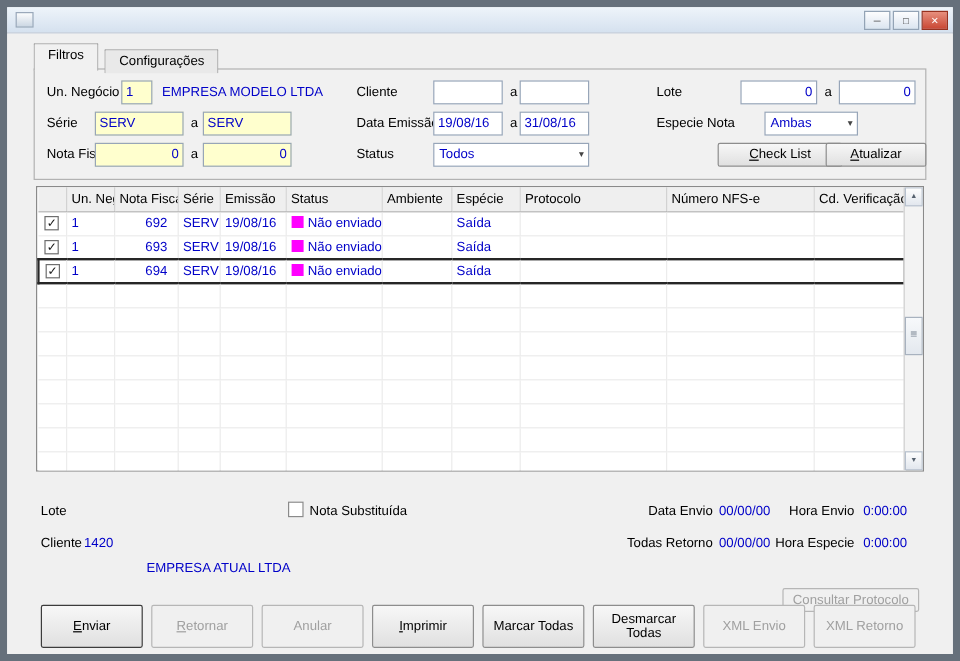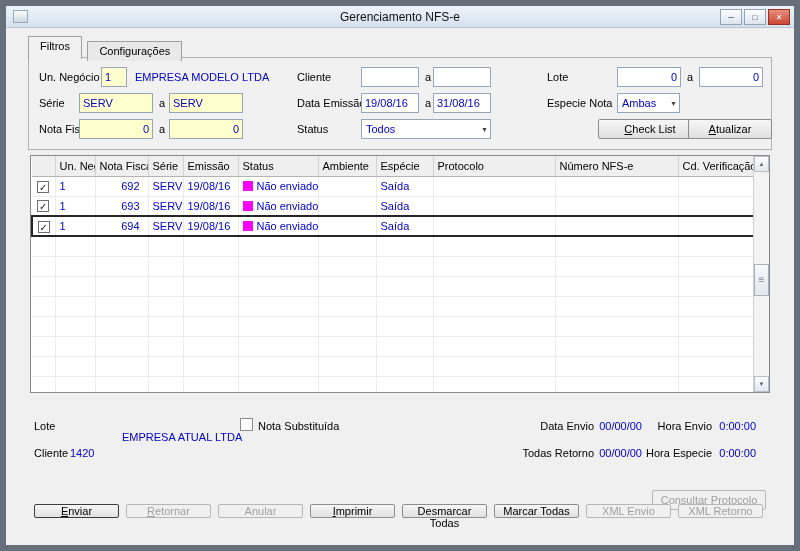--- a/index.html
+++ b/index.html
@@ -64,29 +64,28 @@
   .sarrow.up{ top:0; } .sarrow.down{ bottom:0; }
   .sthumb { position:absolute; left:0; top:108px; width:15px; height:32px; background:linear-gradient(#f7f9fb,#e3e8ee); border:1px solid #a8b2bf; text-align:center; line-height:30px; font-size:10px; color:#7d8794; }
 
   
   .dlabel { position:absolute; font-size:11px; color:#000; white-space:nowrap; }
   .dvalue { position:absolute; font-size:11px; color:var(--data-blue); white-space:nowrap; }
   .right { text-align:right; }
   .checkbox { position:absolute; width:13px; height:13px; border:1px solid #8a8a8a; background:#fff; }
 
   .actionbar { position:absolute; left:28px; top:476px; display:flex; gap:7px; }
-  .actionbar .btn { width:85px; height:14px; }
+  .actionbar .btn { width:85px; height:36px; }
 </style>
 </head>
 <body>
 
 <div class="window">
   <div class="titlebar">
     <span class="app-icon"></span>
-    <span class="title">Gerenciamento NFS-e</span>
     <span class="winbtns">
       <button class="wbtn"><span>─</span></button>
       <button class="wbtn"><span>□</span></button>
       <button class="wbtn close"><span>✕</span></button>
     </span>
   </div>
 
   <div class="client">
 
     <div class="tabs">
@@ -110,21 +109,21 @@
 
       <span class="lbl" style="left:10px;top:39px">Série</span>
       <input class="fld yellow" style="left: 50px; top: 35px; width: 74px;" value="SERV">
       <span class="lbl" style="left:130px;top:39px">a</span>
       <input class="fld yellow" style="left: 140px; top: 35px; width: 74px;" value="SERV">
       <span class="lbl" style="left:268px;top:39px">Data Emissão</span>
       <input class="fld" style="left: 332px; top: 35px; width: 58px;" value="19/08/16">
       <span class="lbl" style="left:396px;top:39px">a</span>
       <input class="fld" style="left: 404px; top: 35px; width: 58px;" value="31/08/16">
       <span class="lbl" style="left:518px;top:39px">Especie Nota</span>
-      <div class="combo" style="left:588px;top:35px;width:63px">
+      <div class="combo" style="left:608px;top:35px;width:78px">
         <span>Ambas</span>
         <span class="arrow">▼</span>
       </div>
 
       <span class="lbl" style="left:10px;top:65px">Nota Fiscal</span>
       <input class="fld yellow num" style="left: 50px; top: 61px; width: 74px;" value="0">
       <span class="lbl" style="left:130px;top:65px">a</span>
       <input class="fld yellow num" style="left: 140px; top: 61px; width: 74px;" value="0">
       <span class="lbl" style="left:268px;top:65px">Status</span>
       <div class="combo" style="left:332px;top:61px;width:130px">
@@ -308,33 +307,33 @@
     <span class="dlabel" style="left:28px;top:392px">Lote</span>
     <span class="checkbox" style="left:234px;top:390px"></span>
     <span class="dlabel" style="left:252px;top:392px">Nota Substituída</span>
     <span class="dlabel right" style="left:508px;top:392px;width:80px">Data Envio</span>
     <span class="dvalue right" style="left:592px;top:392px;width:44px">00/00/00</span>
     <span class="dlabel right" style="left:640px;top:392px;width:66px">Hora Envio</span>
     <span class="dvalue right" style="left:710px;top:392px;width:40px">0:00:00</span>
 
     <span class="dlabel" style="left:28px;top:419px">Cliente</span>
     <span class="dvalue" style="left:64px;top:419px">1420</span>
-    <span class="dvalue" style="left:116px;top:403px">EMPRESA ATUAL LTDA</span>
+    <span class="dvalue" style="left:116px;top:440px">EMPRESA ATUAL LTDA</span>
     <span class="dlabel right" style="left:508px;top:419px;width:80px">Todas Retorno</span>
     <span class="dvalue right" style="left:592px;top:419px;width:44px">00/00/00</span>
     <span class="dlabel right" style="left:640px;top:419px;width:66px">Hora Especie</span>
     <span class="dvalue right" style="left:710px;top:419px;width:40px">0:00:00</span>
 
     <button class="btn disabled posbtn" style="left:646px;top:462px;width:114px;height:20px" disabled=""><span>Consultar Protocolo</span></button>
 
     <div class="actionbar">
         <button class="btn action default"><span class="hk-label">Enviar</span></button>
         <button class="btn action disabled" disabled=""><span class="hk-label">Retornar</span></button>
         <button class="btn action disabled" disabled=""><span>Anular</span></button>
         <button class="btn action"><span class="hk-label">Imprimir</span></button>
+        <button class="btn action"><span>Marcar Todas</span></button>
         <button class="btn action"><span>Desmarcar Todas</span></button>
-        <button class="btn action"><span>Marcar Todas</span></button>
         <button class="btn action disabled" disabled=""><span>XML Envio</span></button>
         <button class="btn action disabled" disabled=""><span>XML Retorno</span></button>
       </div>
 
   </div>
 </div>
 
 </body></html>

